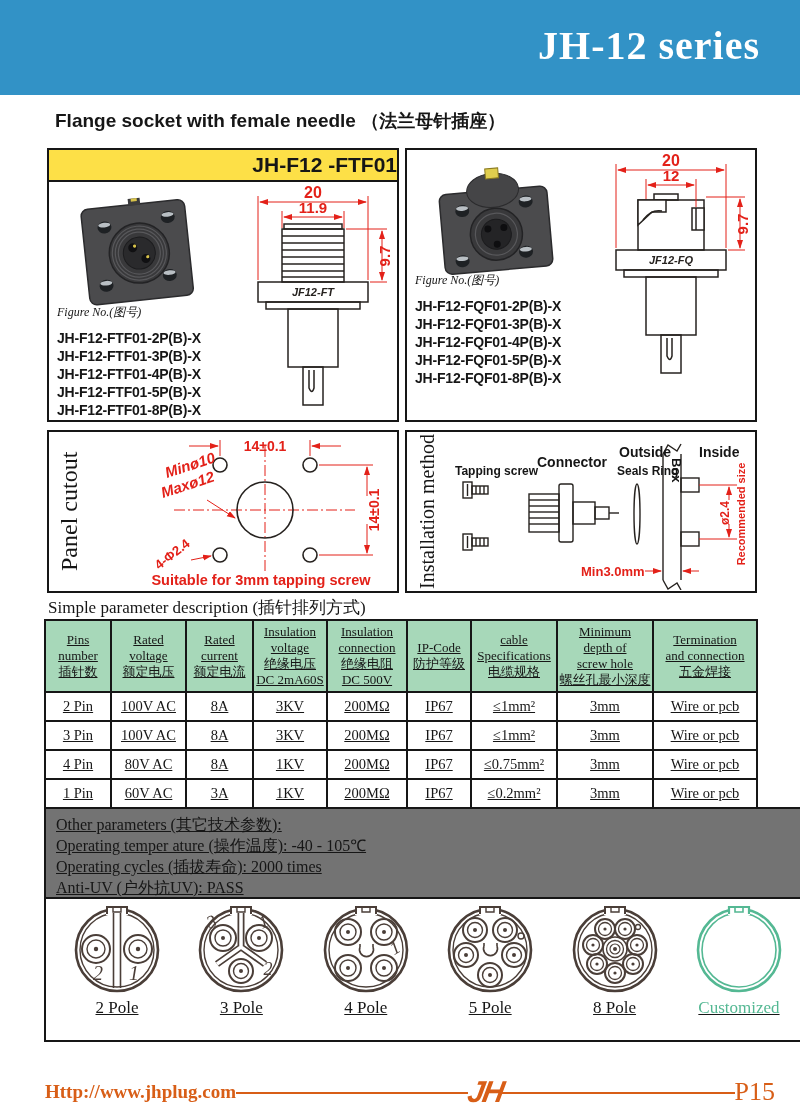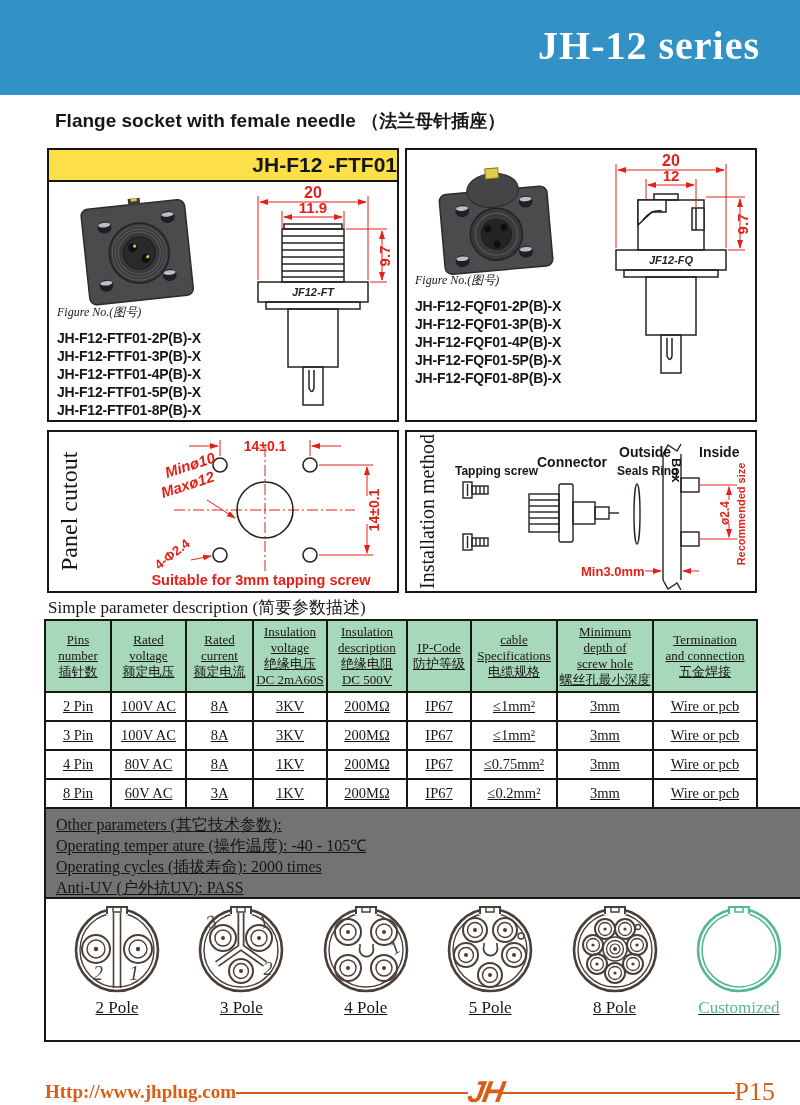--- a/index.html
+++ b/index.html
@@ -320,21 +320,21 @@
       <line x1="288" y1="90" x2="288" y2="103" marker-end="url(#ai)"></line>
       <line x1="204" y1="137" x2="220" y2="137" marker-end="url(#ai)"></line>
       <line x1="258" y1="137" x2="242" y2="137" marker-end="url(#ai)"></line>
     </g>
     <text class="dimtxt" font-size="12" text-anchor="middle" transform="rotate(-90 288 79)" x="288" y="79">ø2.4</text>
     <text class="dimtxt" font-size="11" text-anchor="middle" transform="rotate(-90 304 80)" x="304" y="80">Recommended size</text>
     <text class="dimtxt" x="140" y="142" font-size="13">Min3.0mm</text>
   </svg>
 </div>
 
-<div class="params-title">Simple parameter description (简要参数描述)</div>
+<div class="params-title">Simple parameter description (插针排列方式)</div>
 
 <div class="lower-stack">
   <table class="params">
     <colgroup>
       <col style="width:66px">
         <col style="width:75px">
         <col style="width:67px">
         <col style="width:74px">
       <col style="width:80px">
         <col style="width:64px">
@@ -363,21 +363,21 @@
             <div></div>
           </th>
         <th>
             <div>Insulation</div>
             <div>voltage</div>
             <div>绝缘电压</div>
             <div>DC 2mA60S</div>
           </th>
         <th>
             <div>Insulation</div>
-            <div>description</div>
+            <div>connection</div>
             <div>绝缘电阻</div>
             <div>DC 500V</div>
           </th>
         <th>
             <div>IP-Code</div>
             <div>防护等级</div>
             <div></div>
             <div></div>
           </th>
         <th>
@@ -428,21 +428,21 @@
           <td>80V AC</td>
           <td>8A</td>
           <td>1KV</td>
           <td>200MΩ</td>
           <td>IP67</td>
           <td>≤0.75mm²</td>
           <td>3mm</td>
           <td>Wire or pcb</td>
       </tr>
       <tr>
-        <td>8 Pin</td>
+        <td>1 Pin</td>
           <td>60V AC</td>
           <td>3A</td>
           <td>1KV</td>
           <td>200MΩ</td>
           <td>IP67</td>
           <td>≤0.2mm²</td>
           <td>3mm</td>
           <td>Wire or pcb</td>
       </tr>
     </tbody>

